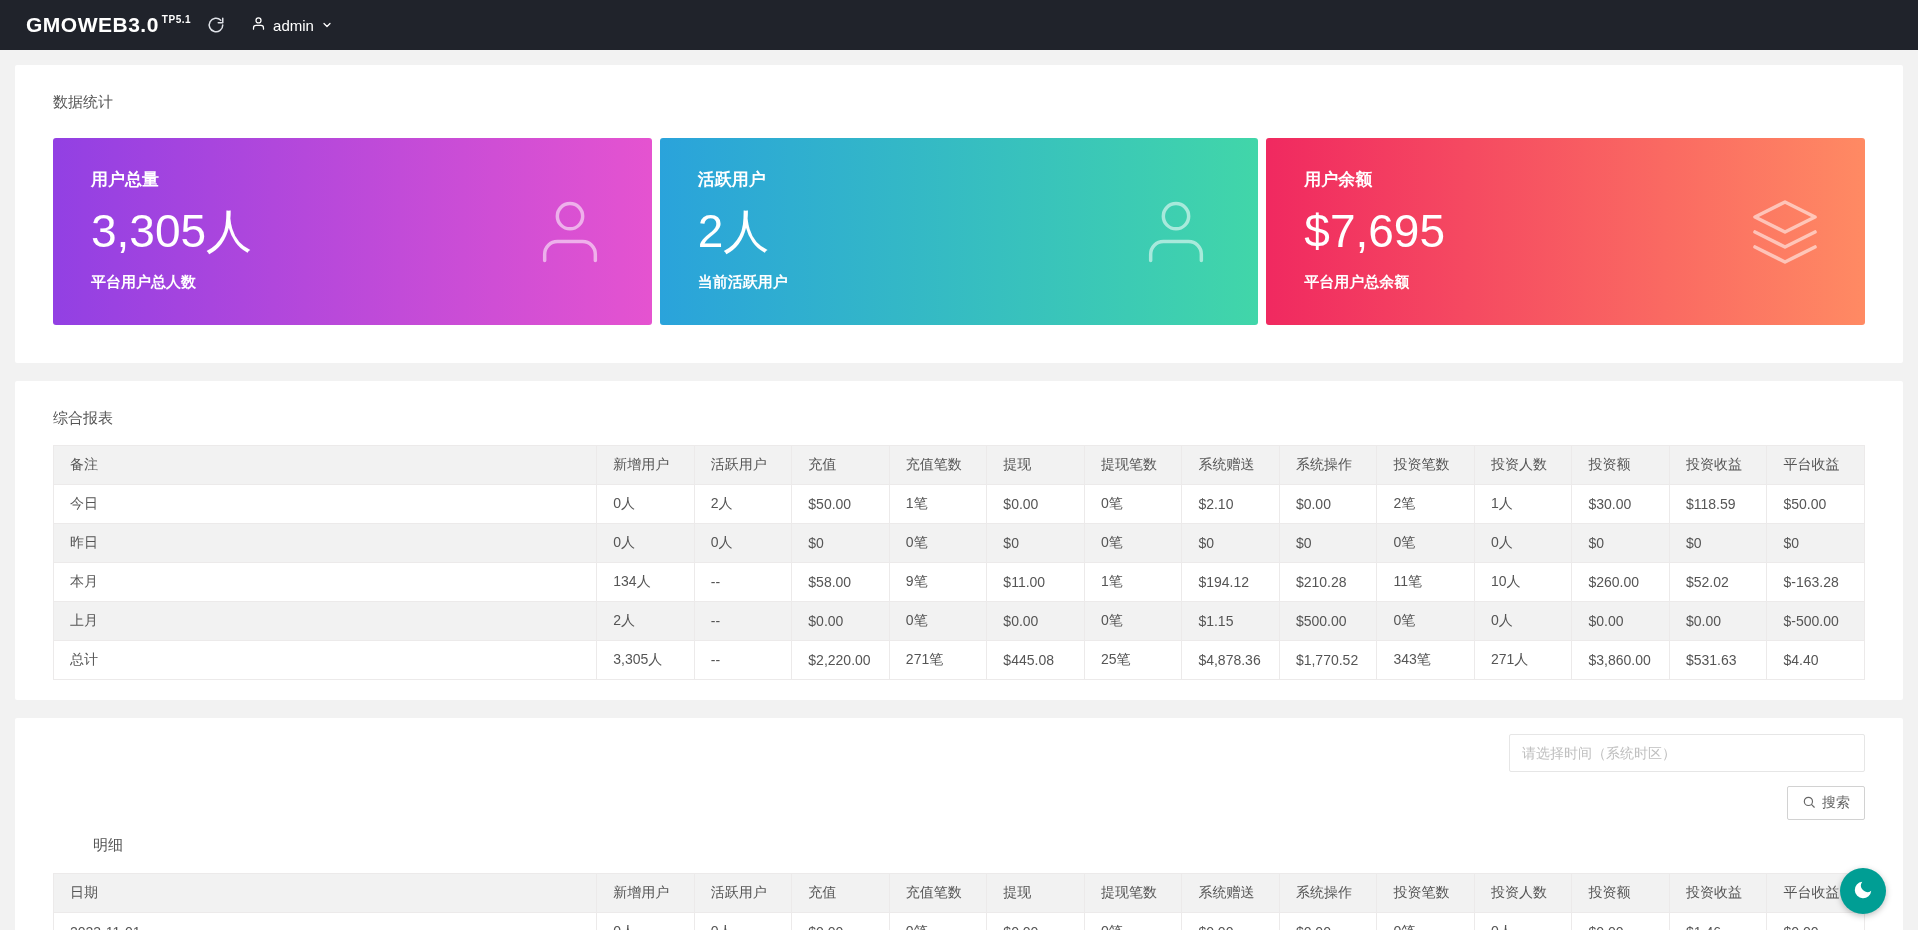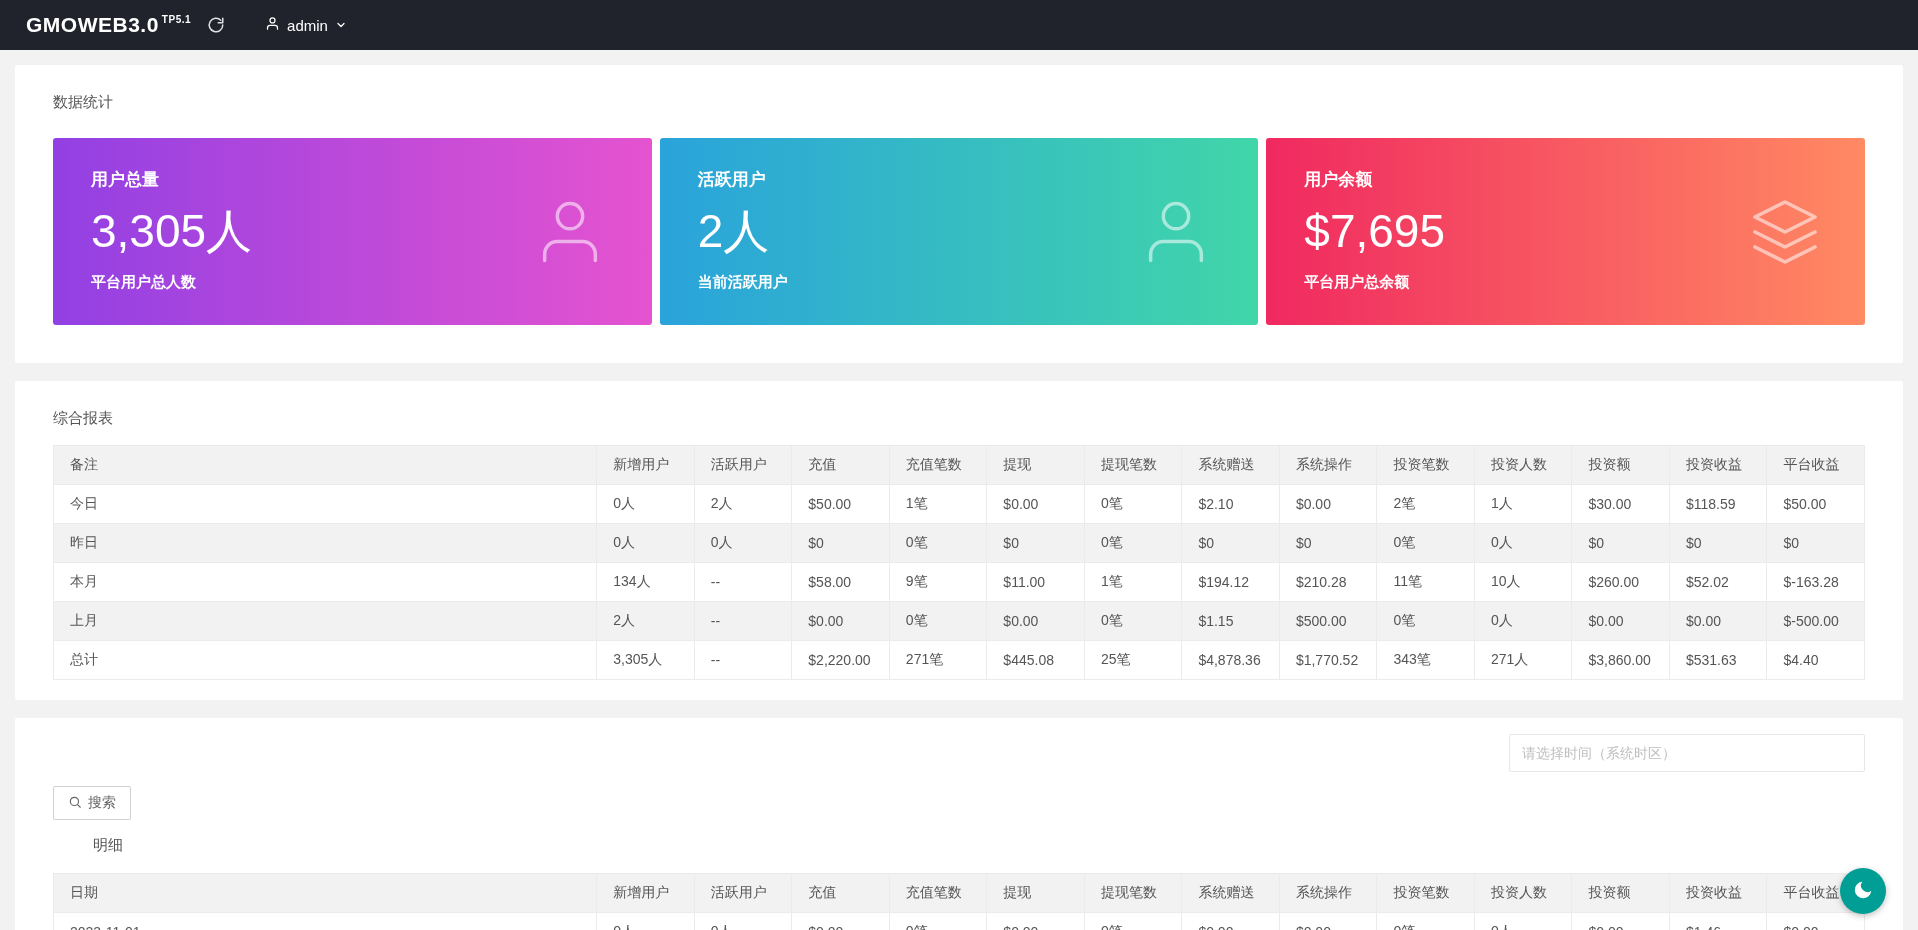--- a/index.html
+++ b/index.html
@@ -20,21 +20,21 @@
     font-size:21px; font-weight:bold; color:#fff; letter-spacing:.5px; cursor:pointer;
     min-width:190px;
   }
   .brand sup { font-size:10px; font-weight:bold; margin-left:3px; transform:translateY(-6px); }
   .nav-items { display:flex; align-items:stretch; flex:1; }
   .nav-item {
     display:flex; align-items:center; padding:0 21px; cursor:pointer;
     color:rgba(255,255,255,.9);
   }
   .nav-item.active { background:#009688; color:#fff; }
-  .nav-right { display:flex; align-items:center; gap:40px; padding-right:26px; }
+  .nav-right { display:flex; align-items:center; gap:26px; padding-right:26px; }
   .icon-btn { display:flex; align-items:center; cursor:pointer; }
   .user-menu { display:flex; align-items:center; gap:7px; cursor:pointer; color:#fff; }
 
   
   .content { padding:15px; }
   .panel { background:#fff; border-radius:2px; margin-bottom:18px; }
   .panel-1 { padding:28px 38px 38px; }
   .panel-2 { padding:28px 38px 20px; }
   .panel-3 { padding:16px 38px 30px; }
   .section-title { font-size:15px; color:#555; }
@@ -64,21 +64,21 @@
   col.first { width:30%; }
 
   
   .search-row { display:flex; justify-content:flex-end; margin-bottom:14px; }
   .time-input {
     width:356px; height:38px; border:1px solid #e6e6e6; border-radius:2px;
     padding:0 12px; font-size:14px; color:#666; outline:none;
     font-family:Liberation Sans, sans-serif;
   }
   .time-input::placeholder { color:#bfbfbf; }
-  .button-row { display:flex; justify-content:flex-start; margin-bottom:16px; }
+  .button-row { display:flex; justify-content:flex-end; margin-bottom:16px; }
   .search-btn {
     display:flex; align-items:center; gap:6px; height:34px; padding:0 14px;
     background:#fff; border:1px solid #d2d2d2; border-radius:2px; cursor:pointer;
     font-size:14px; color:#666; font-family:"Liberation Sans","DejaVu Sans",sans-serif;
   }
   .detail-title { margin-bottom:18px;margin-left:40px; }
 
   
   .float-btn {
     position:fixed; right:32px; bottom:16px; width:46px; height:46px; border-radius:50%;

